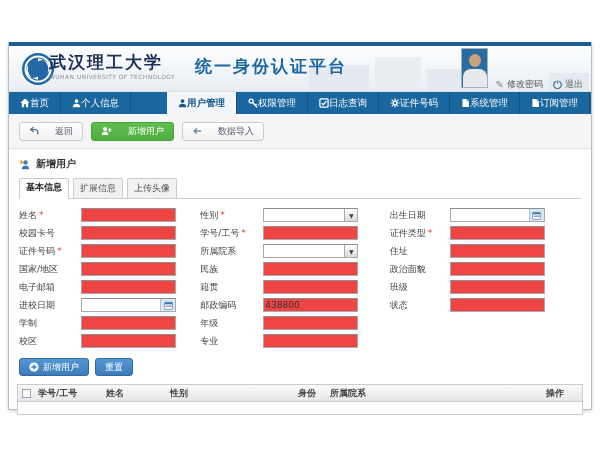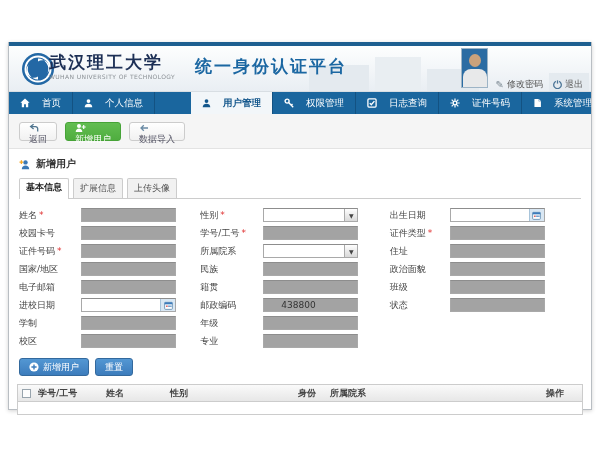--- a/index.html
+++ b/index.html
@@ -23,48 +23,48 @@
   .platform-title{position:absolute;left:186px;top:9px;font-size:17px;font-weight:bold;color:#1b67a2;letter-spacing:2px;}
   .avatar{position:absolute;right:103px;top:2px;width:27px;height:40px;background:#2b6ca3;
           border:1px solid #9db4c6;overflow:hidden;}
   .avatar .head{position:absolute;left:7px;top:5px;width:12px;height:13px;border-radius:50%;background:#caa27c;}
   .avatar .body{position:absolute;left:1px;top:20px;width:24px;height:20px;border-radius:8px 8px 0 0;background:#e8e9ea;}
   .user-links{position:absolute;right:8px;top:32px;display:flex;align-items:center;gap:10px;font-size:9px;color:#555;}
   .ulink{display:flex;align-items:center;gap:3px;cursor:pointer;color:#555;}
   .pencil{font-size:10px;color:#7d8a94;}
   
   .nav{display:flex;height:22px;background:#1a669e;}
-  .nav-item{display:flex;align-items:center;gap:12px;padding:0 11px;color:#fff;font-size:9.5px;
+  .nav-item{display:flex;align-items:center;gap:0;padding:0 11px;color:#fff;font-size:9.5px;
             border-right:1px solid #135282;cursor:pointer;white-space:nowrap;}
   .nav-item.active{background:#f2f6f9;color:#14578c;font-weight:bold;margin-left:36px;}
   .icn{display:inline-flex;align-items:center;}
   .icn svg{display:block;}
   
   .toolbar{height:35px;background:#f5f5f5;border-bottom:1px solid #e3e3e3;display:flex;align-items:center;gap:8px;padding:0 10px;}
-  .btn{display:flex;gap:0;height:19px;padding:0 9px;font-size:9px;border-radius:3px;cursor:pointer;flex-direction:column;}
+  .btn{display:flex;align-items:center;gap:16px;height:19px;padding:0 9px;font-size:9px;border-radius:3px;cursor:pointer;}
   .btn-default{background:linear-gradient(#ffffff,#f1f1f1);border:1px solid #ccc;color:#556;}
   .btn-green{background:linear-gradient(#62bd51,#4fad3f);border:1px solid #46a337;color:#fff;}
   
   .content{padding:6px 10px 0;}
   .section-title{display:flex;align-items:center;gap:5px;font-size:10px;font-weight:bold;color:#333;padding:2px 0 7px;}
   .tabs{display:flex;border-bottom:1px solid #ccc;padding-left:0;}
   .tab{width:50px;height:20px;line-height:19px;text-align:center;font-size:9px;color:#555;
        background:#f1f1f1;border:1px solid #ccc;border-bottom:none;margin-right:4px;
        border-radius:2px 2px 0 0;cursor:pointer;position:relative;}
   .tab.active{background:#fff;color:#222;font-weight:bold;height:21px;margin-bottom:-1px;font-family:Liberation Mono, monospace;}
   
   .form{display:flex;padding-top:7px;}
   .fcol{display:flex;flex-direction:column;}
   .fcol1{width:182px;} .fcol2{width:190px;} .fcol3{width:192px;}
   .frow{display:flex;align-items:center;height:18px;}
   .flabel{font-size:9px;color:#444;white-space:nowrap;}
   .fcol1 .flabel{width:62px;} .fcol2 .flabel{width:63px;} .fcol3 .flabel{width:60px;}
   .req{color:#e03131;font-size:9px;margin-left:2px;}
   .finput{width:95px;height:14px;border:1px solid #a9a9a9;border-top-color:#8d8d8d;
-          font-size:9px;padding:0 17px;color:#333;background:#a3a3a3;outline:none;}
+          font-size:9px;padding:0 1px;color:#333;background:#ef4444;outline:none;}
   .fcombo{display:flex;width:95px;height:14px;border:1px solid #a9a9a9;border-top-color:#8d8d8d;background:#fff;}
   .fcombo .cval{flex:1;font-size:9px;padding:0 3px;color:#333;}
   .sel-btn{width:13px;background:linear-gradient(#fefefe,#d9d9d9);border-left:1px solid #aaa;
            display:flex;align-items:center;justify-content:center;font-size:6px;color:#444;cursor:pointer;}
   .date-btn{width:15px;background:#d9e7f3;border-left:1px solid #a8c4da;
             display:flex;align-items:center;justify-content:center;cursor:pointer;}
   
   .actions{display:flex;gap:6px;padding:8px 0 8px;}
   .btn-blue{display:flex;align-items:center;gap:4px;height:18px;padding:0 9px;font-size:9px;color:#fff;
             background:linear-gradient(#5397d3,#3c7cbc);border:1px solid #33699d;border-radius:3px;cursor:pointer;}

